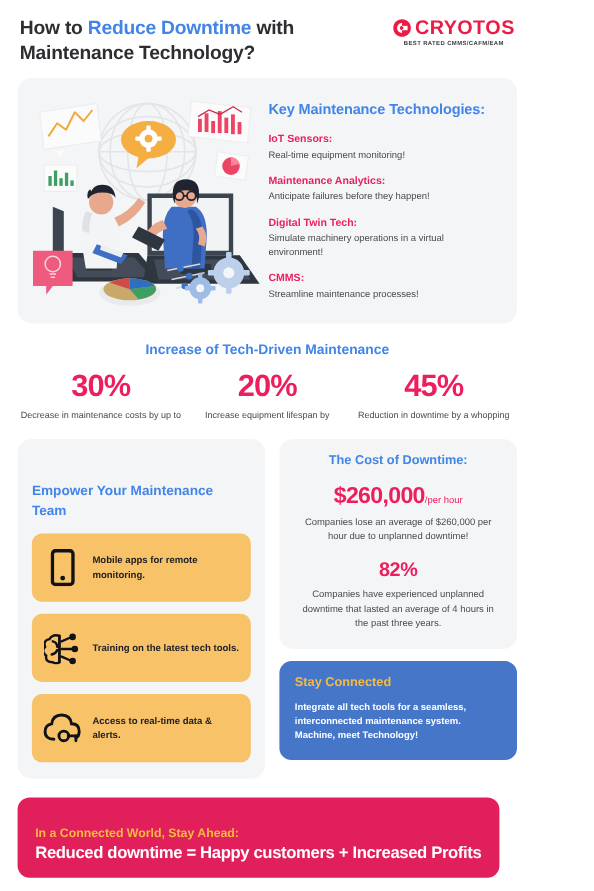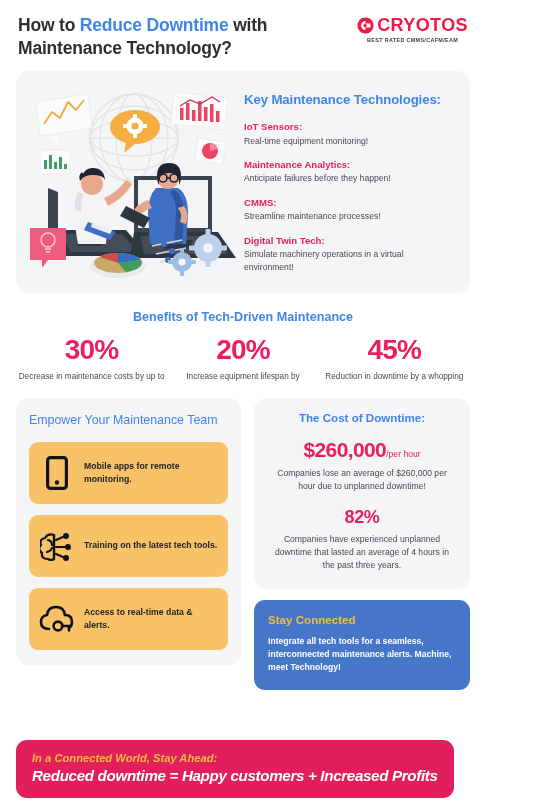--- a/index.html
+++ b/index.html
@@ -40,41 +40,41 @@
   .ben { flex: 1; text-align: center; }
   .ben-n { font-size: 28px; font-weight: 800; color: #ec1e5e; line-height: 1.05; letter-spacing: -0.8px; }
   .ben-l { font-size: 8.2px; color: #4a4a50; line-height: 1.42; margin-top: 6px; }
 
   
   .cols { display: flex; gap: 13px; margin-top: 16px; }
   .col-l { width: 225px; flex: none; }
   .col-r { flex: 1; display: flex; flex-direction: column; gap: 11px; }
 
   .empower { padding: 14px 13px 15px; }
-  .empower-h { font-size: 12.4px; font-weight: 400; color: #4285e8; line-height: 1.4; margin-bottom: 12px; }
+  .empower-h { font-size: 12.4px; font-weight: 700; color: #4285e8; line-height: 1.4; margin-bottom: 12px; margin-top: 25px; }
   .orow { background: #f8c268; border-radius: 9px; display: flex; align-items: center; gap: 9px; padding: 12px 10px; margin-bottom: 11px; min-height: 62px; }
   .orow:last-child { margin-bottom: 0; }
   .oicon { width: 36px; flex: none; display: flex; align-items: center; justify-content: center; }
   .otext { font-size: 8.7px; color: #212126; line-height: 1.48; font-weight: 700; }
 
   .cost { padding: 13px 14px 16px; }
   .cost-h { font-size: 11.6px; font-weight: 700; color: #4285e8; text-align: center; }
   .big { text-align: center; margin-top: 14px; }
   .big-n { font-size: 21px; font-weight: 800; color: #ec1e5e; letter-spacing: -0.6px; }
   .big-u { font-size: 8.6px; font-weight: 400; color: #ec1e5e; }
   .cost-p { font-size: 8.6px; color: #4a4a50; line-height: 1.52; text-align: center; margin-top: 5px; }
   .big2 { text-align: center; margin-top: 14px; }
   .big2-n { font-size: 18px; font-weight: 800; color: #ec1e5e; letter-spacing: -0.4px; }
 
   .stay { background: #4576c8; border-radius: 11px; padding: 13px 14px 15px; }
   .stay-h { font-size: 11.6px; font-weight: 700; color: #f6ba41; margin-bottom: 9px; }
   .stay-p { font-size: 8.6px; color: #ffffff; line-height: 1.56; font-weight: 600; }
 
   
-  .footer { position: absolute; left: 16px; right: 32px; bottom: 12px; background: #e01f5b; border-radius: 11px; padding: 12px 16px 14px; font-style: italic; }
+  .footer { position: absolute; left: 16px; right: 32px; bottom: 12px; background: #e01f5b; border-radius: 11px; padding: 27px 16px 14px; }
   .f1 { font-size: 11.2px; font-weight: 600; color: #f6ba41; margin-bottom: 3px; }
   .f2 { font-size: 15.2px; font-weight: 800; color: #ffffff; letter-spacing: -0.35px; }
 </style>
 </head>
 <body>
 
 <div class="page">
 
   <div class="header">
     <div class="title"><span>How to </span><span class="hl">Reduce Downtime</span><span> with Maintenance Technology?</span></div>
@@ -250,31 +250,31 @@
       <div class="hero-h">Key Maintenance Technologies:</div>
       <div class="tech">
         <div class="tech-t">IoT Sensors:</div>
         <div class="tech-d">Real-time equipment monitoring!</div>
       </div>
       <div class="tech">
         <div class="tech-t">Maintenance Analytics:</div>
         <div class="tech-d">Anticipate failures before they happen!</div>
       </div>
       <div class="tech">
+        <div class="tech-t">Digital Twin Tech:</div>
+        <div class="tech-d">Simulate machinery operations in a virtual environment!</div>
+      </div>
+      <div class="tech">
         <div class="tech-t">CMMS:</div>
         <div class="tech-d">Streamline maintenance processes!</div>
       </div>
-      <div class="tech">
-        <div class="tech-t">Digital Twin Tech:</div>
-        <div class="tech-d">Simulate machinery operations in a virtual environment!</div>
-      </div>
-    </div>
-  </div>
-
-  <div class="ben-h">Benefits of Tech-Driven Maintenance</div>
+    </div>
+  </div>
+
+  <div class="ben-h">Increase of Tech-Driven Maintenance</div>
   <div class="ben-row">
     <div class="ben">
       <div class="ben-n">30%</div>
       <div class="ben-l">Decrease in maintenance costs by up to</div>
     </div>
     <div class="ben">
       <div class="ben-n">20%</div>
       <div class="ben-l">Increase equipment lifespan by</div>
     </div>
     <div class="ben">
@@ -342,21 +342,21 @@
         </div>
         <div class="cost-p">Companies lose an average of $260,000 per hour due to unplanned downtime!</div>
         <div class="big2">
           <span class="big2-n">82%</span>
         </div>
         <div class="cost-p">Companies have experienced unplanned downtime that lasted an average of 4 hours in the past three years.</div>
       </div>
 
       <div class="stay">
         <div class="stay-h">Stay Connected</div>
-        <div class="stay-p">Integrate all tech tools for a seamless, interconnected maintenance alerts. Machine, meet Technology!</div>
+        <div class="stay-p">Integrate all tech tools for a seamless, interconnected maintenance system. Machine, meet Technology!</div>
       </div>
     </div>
   </div>
 
   <div class="footer">
     <div class="f1">In a Connected World, Stay Ahead:</div>
     <div class="f2">Reduced downtime = Happy customers + Increased Profits</div>
   </div>
 
 </div>

